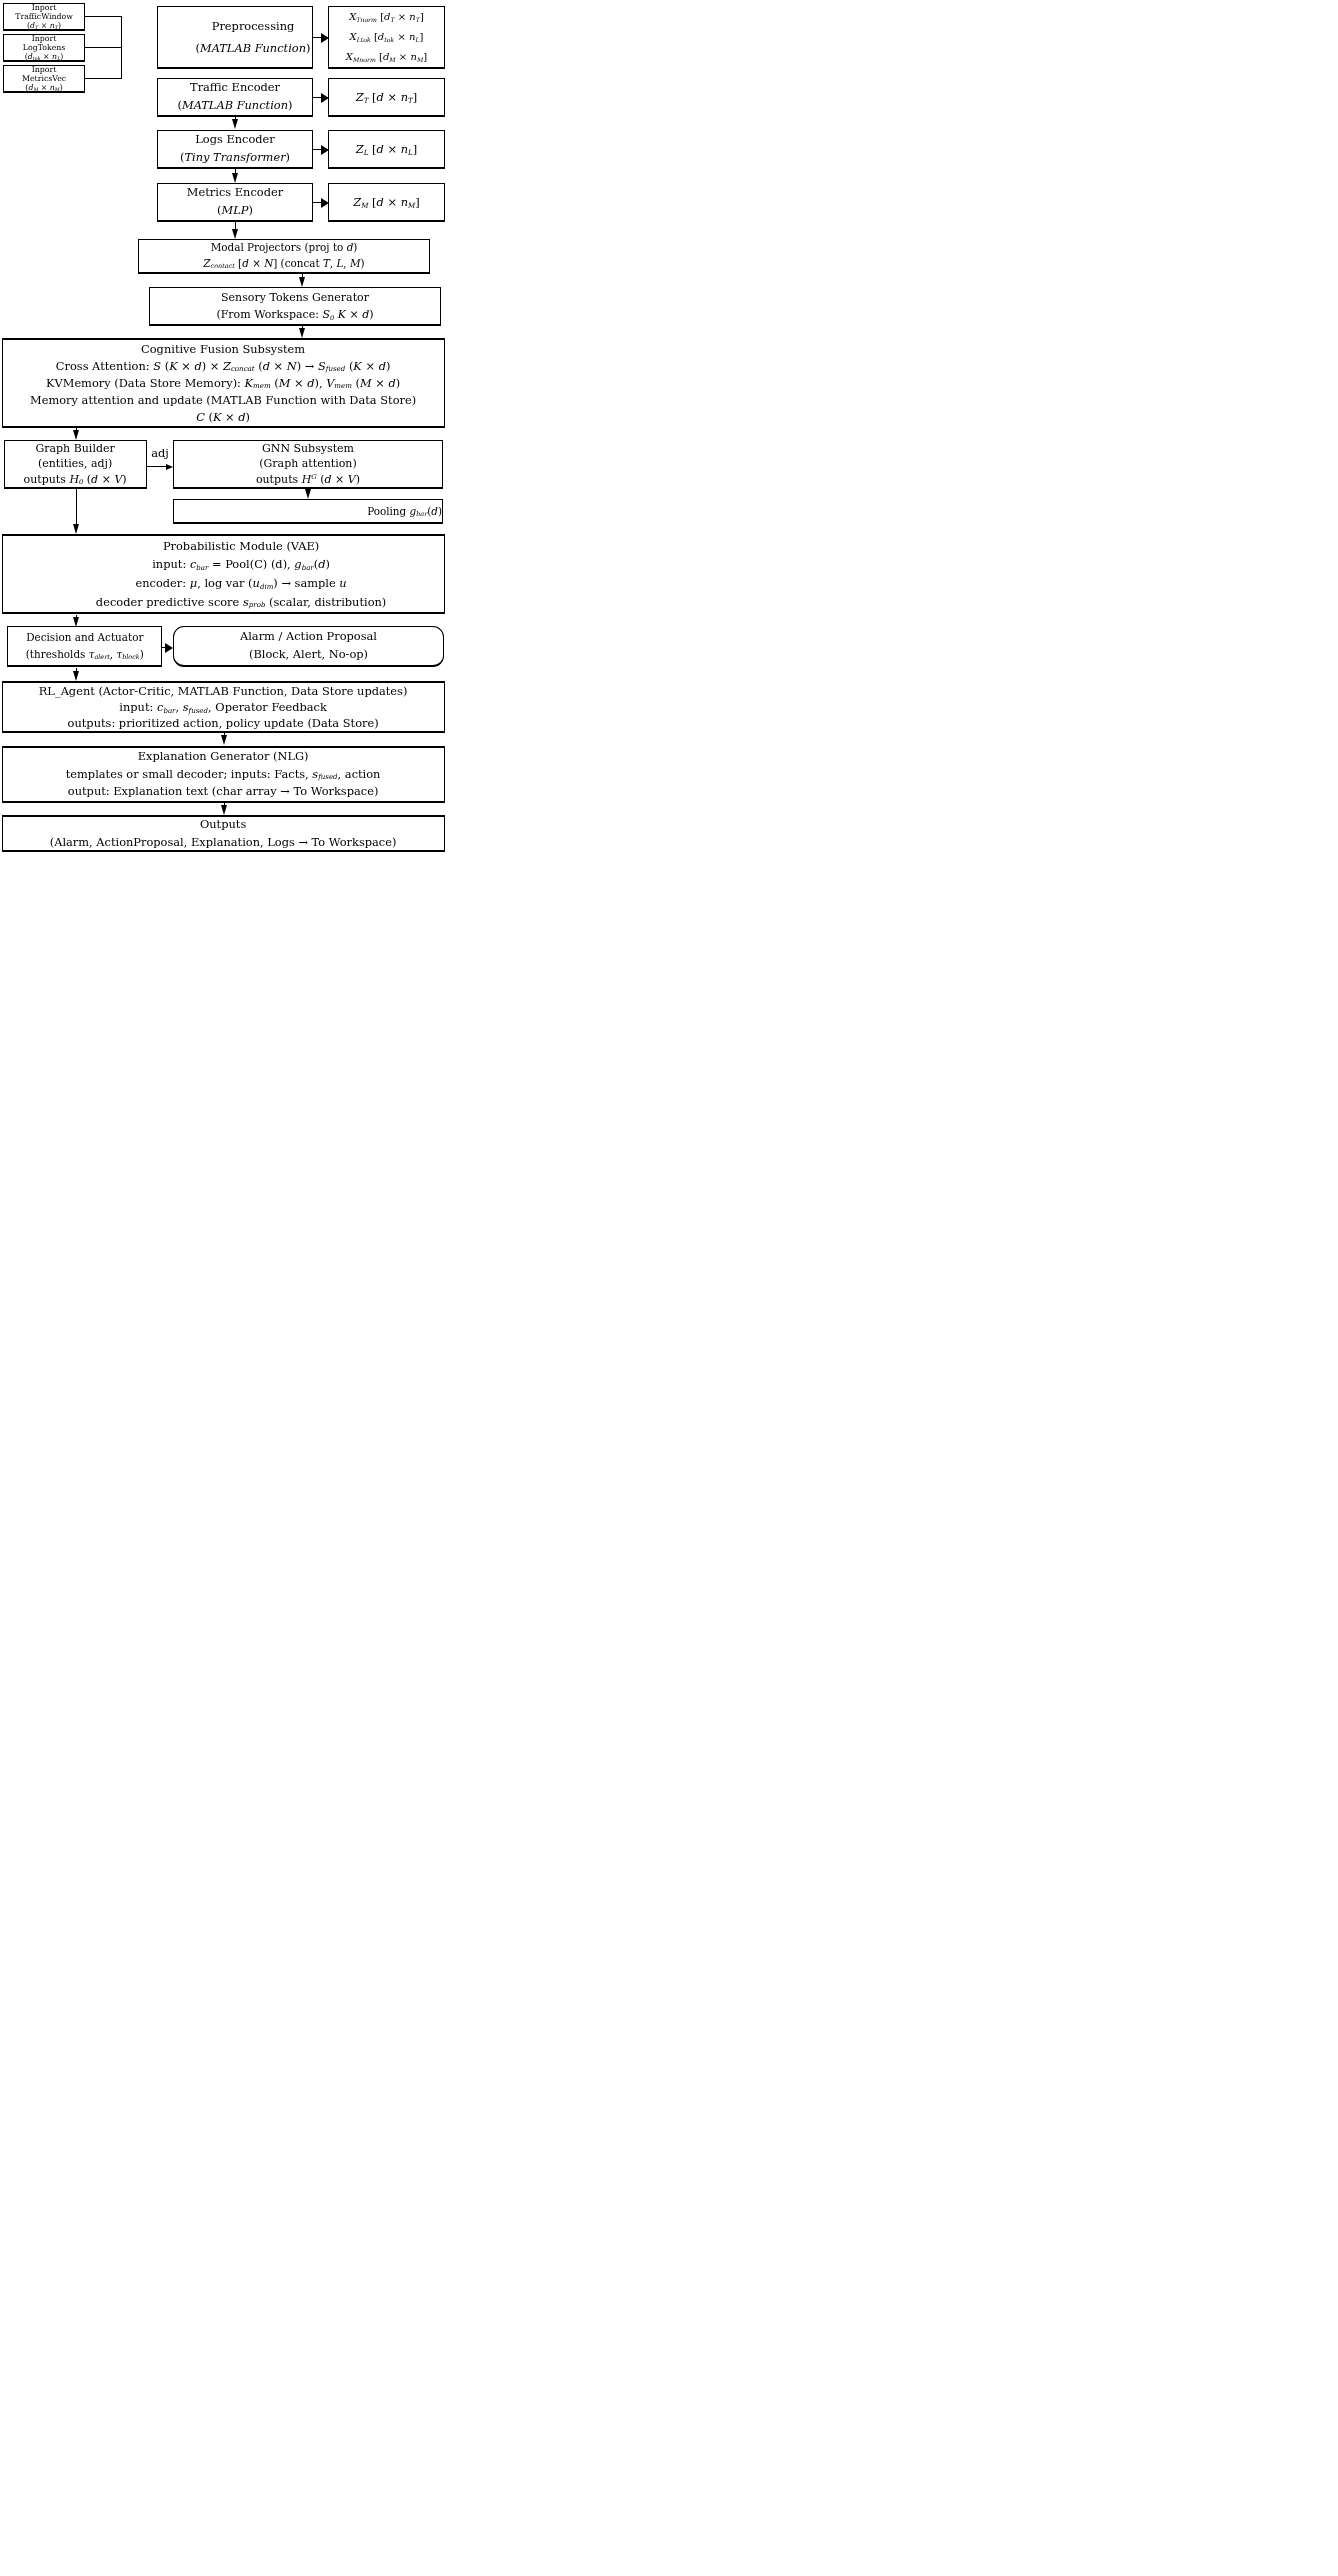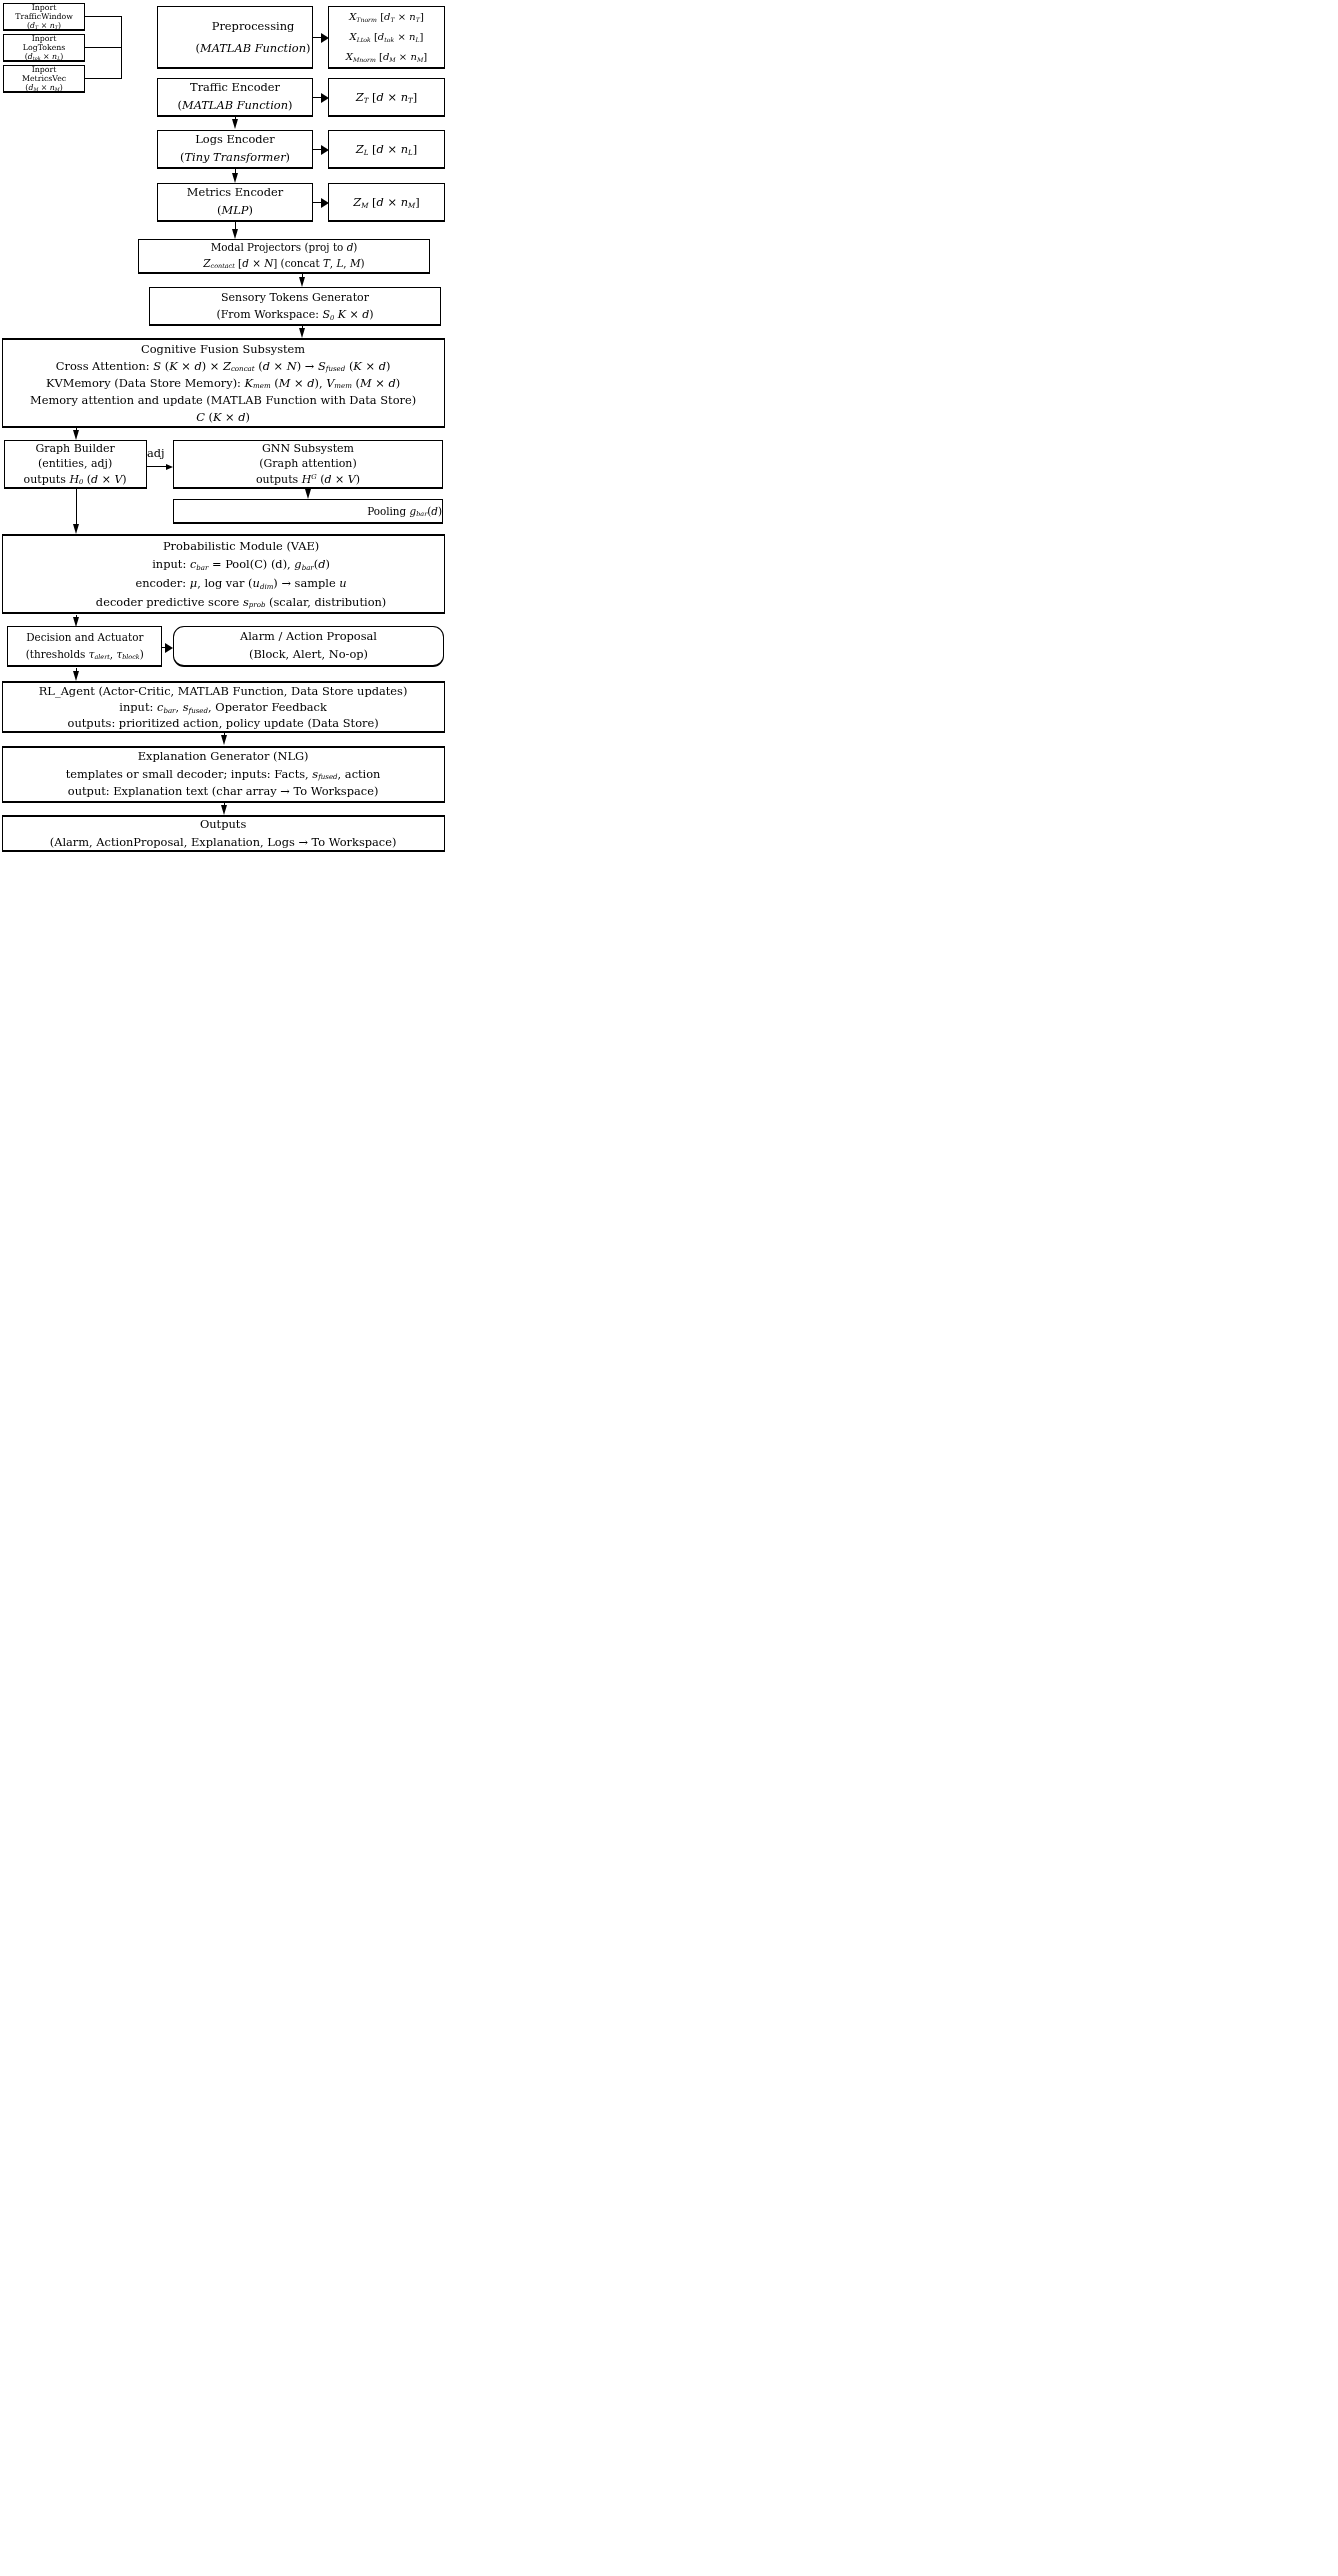--- a/index.html
+++ b/index.html
@@ -29,21 +29,21 @@
   sup{font-size:62%;font-style:italic;vertical-align:baseline;position:relative;top:-0.55em;line-height:0;}
   .arrow-v{position:absolute;width:6.2px;display:flex;flex-direction:column;align-items:center;}
   .shaft-v{width:1px;flex:1;background:#000;}
   .head-down{width:0;height:0;border-left:3.1px solid transparent;border-right:3.1px solid transparent;border-top:10.4px solid #000;}
   .arrow-h{position:absolute;height:11.4px;display:flex;align-items:center;}
   .shaft-h{height:1.6px;flex:1;background:#000;}
   .arrow-h.thin .shaft-h{height:1px;}
   .head-right{width:0;height:0;border-top:5.2px solid transparent;border-bottom:5.2px solid transparent;border-left:8.3px solid #000;}
   .arrow-h.thin .head-right{border-top-width:3.6px;border-bottom-width:3.6px;border-left-width:7.8px;}
   .busline{position:absolute;background:#000;}
-  .edge-label{position:absolute;}
+  .edge-label{position:absolute;text-align:center;}
 </style>
 </head>
 <body>
 
 <div id="canvas">
 
   <div class="node" style="left:3.1px;top:3.1px;width:82px;height:27.5px;font-size:7.8px;line-height:9px;">
     <div class="ln">Inport</div>
     <div class="ln">TrafficWindow</div>
     <div class="ln">(<i>d</i><sub>T</sub> × <i>n</i><sub>T</sub>)</div>

